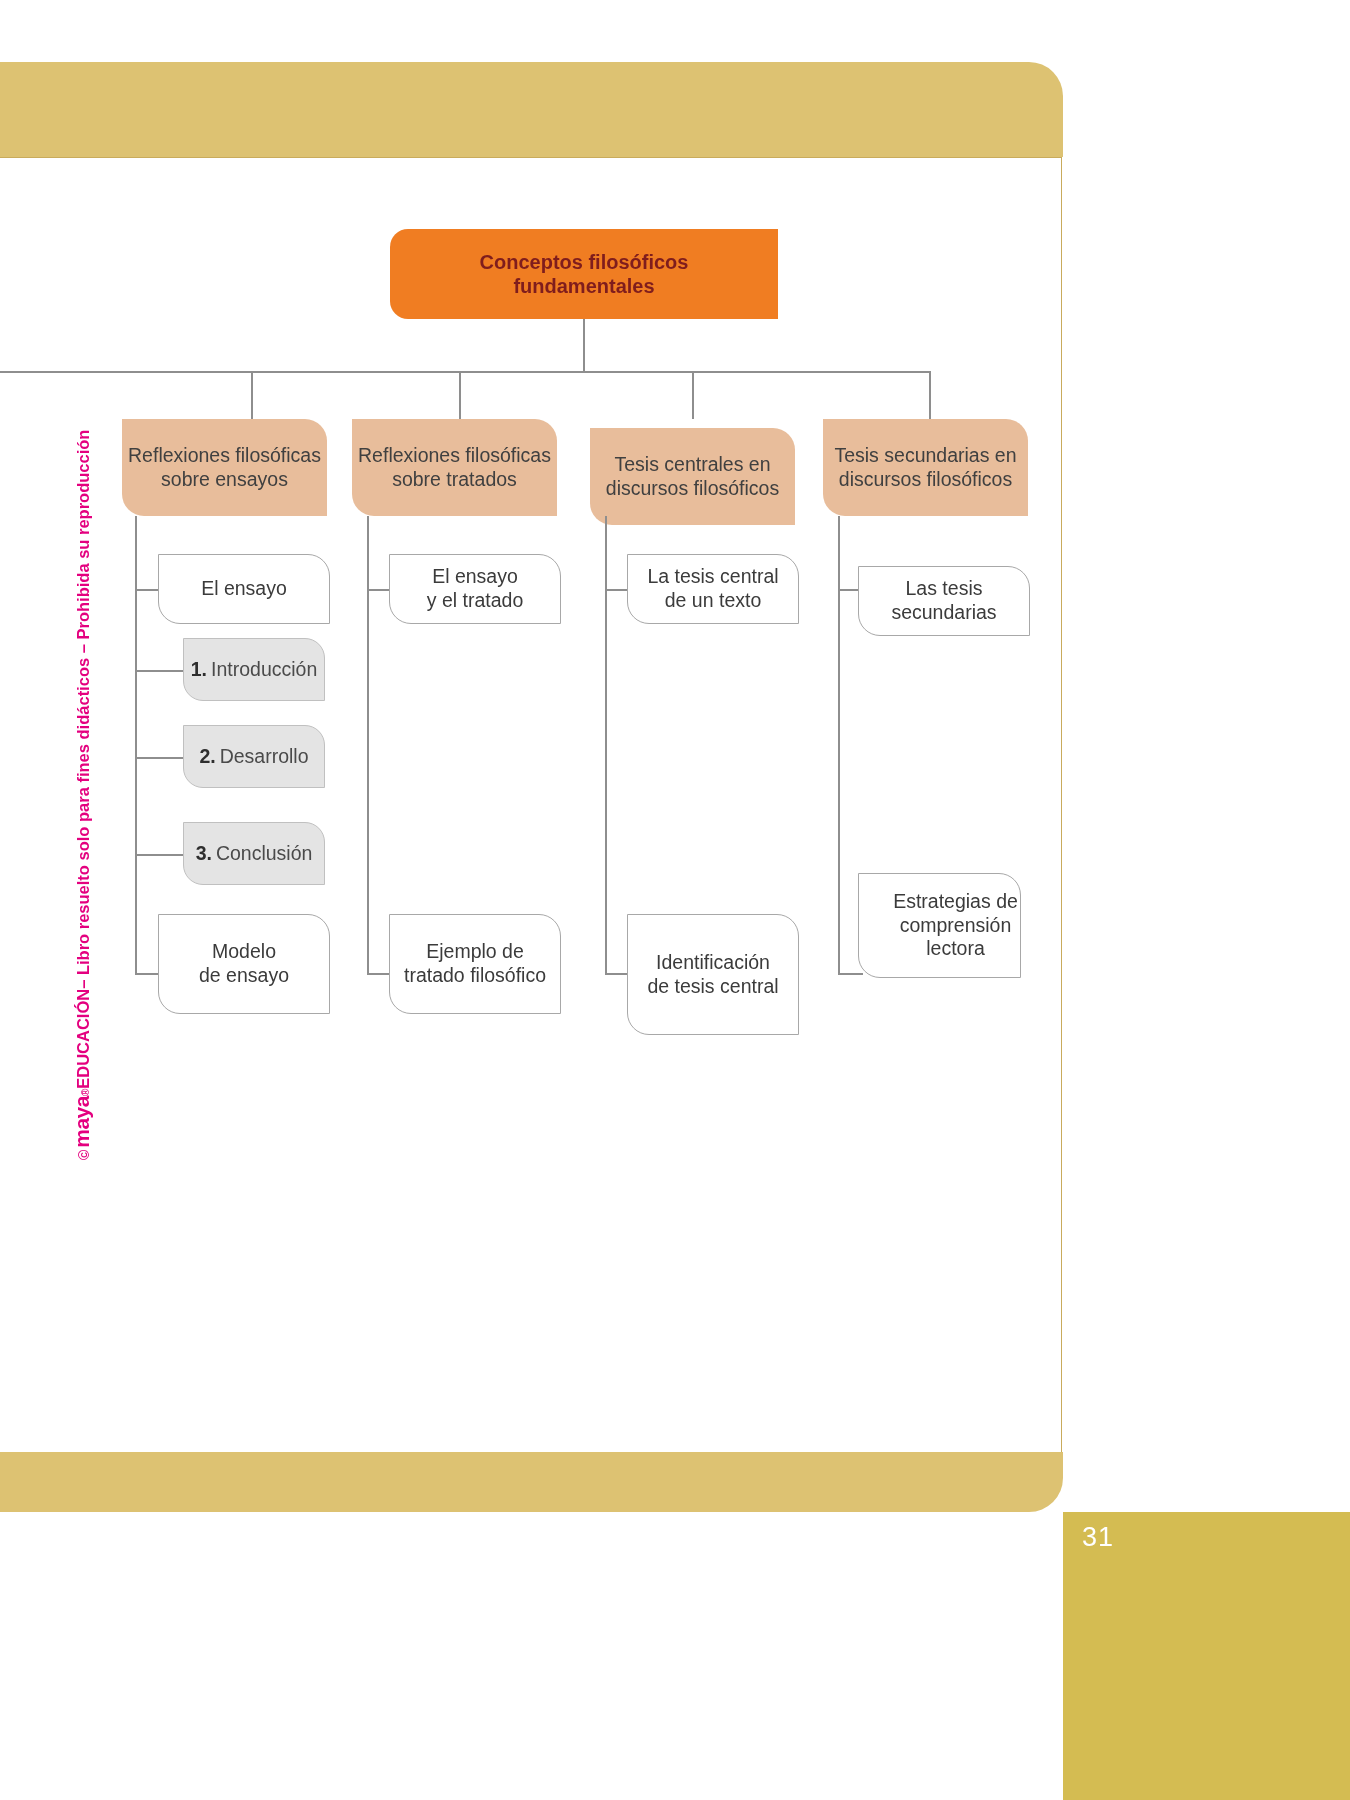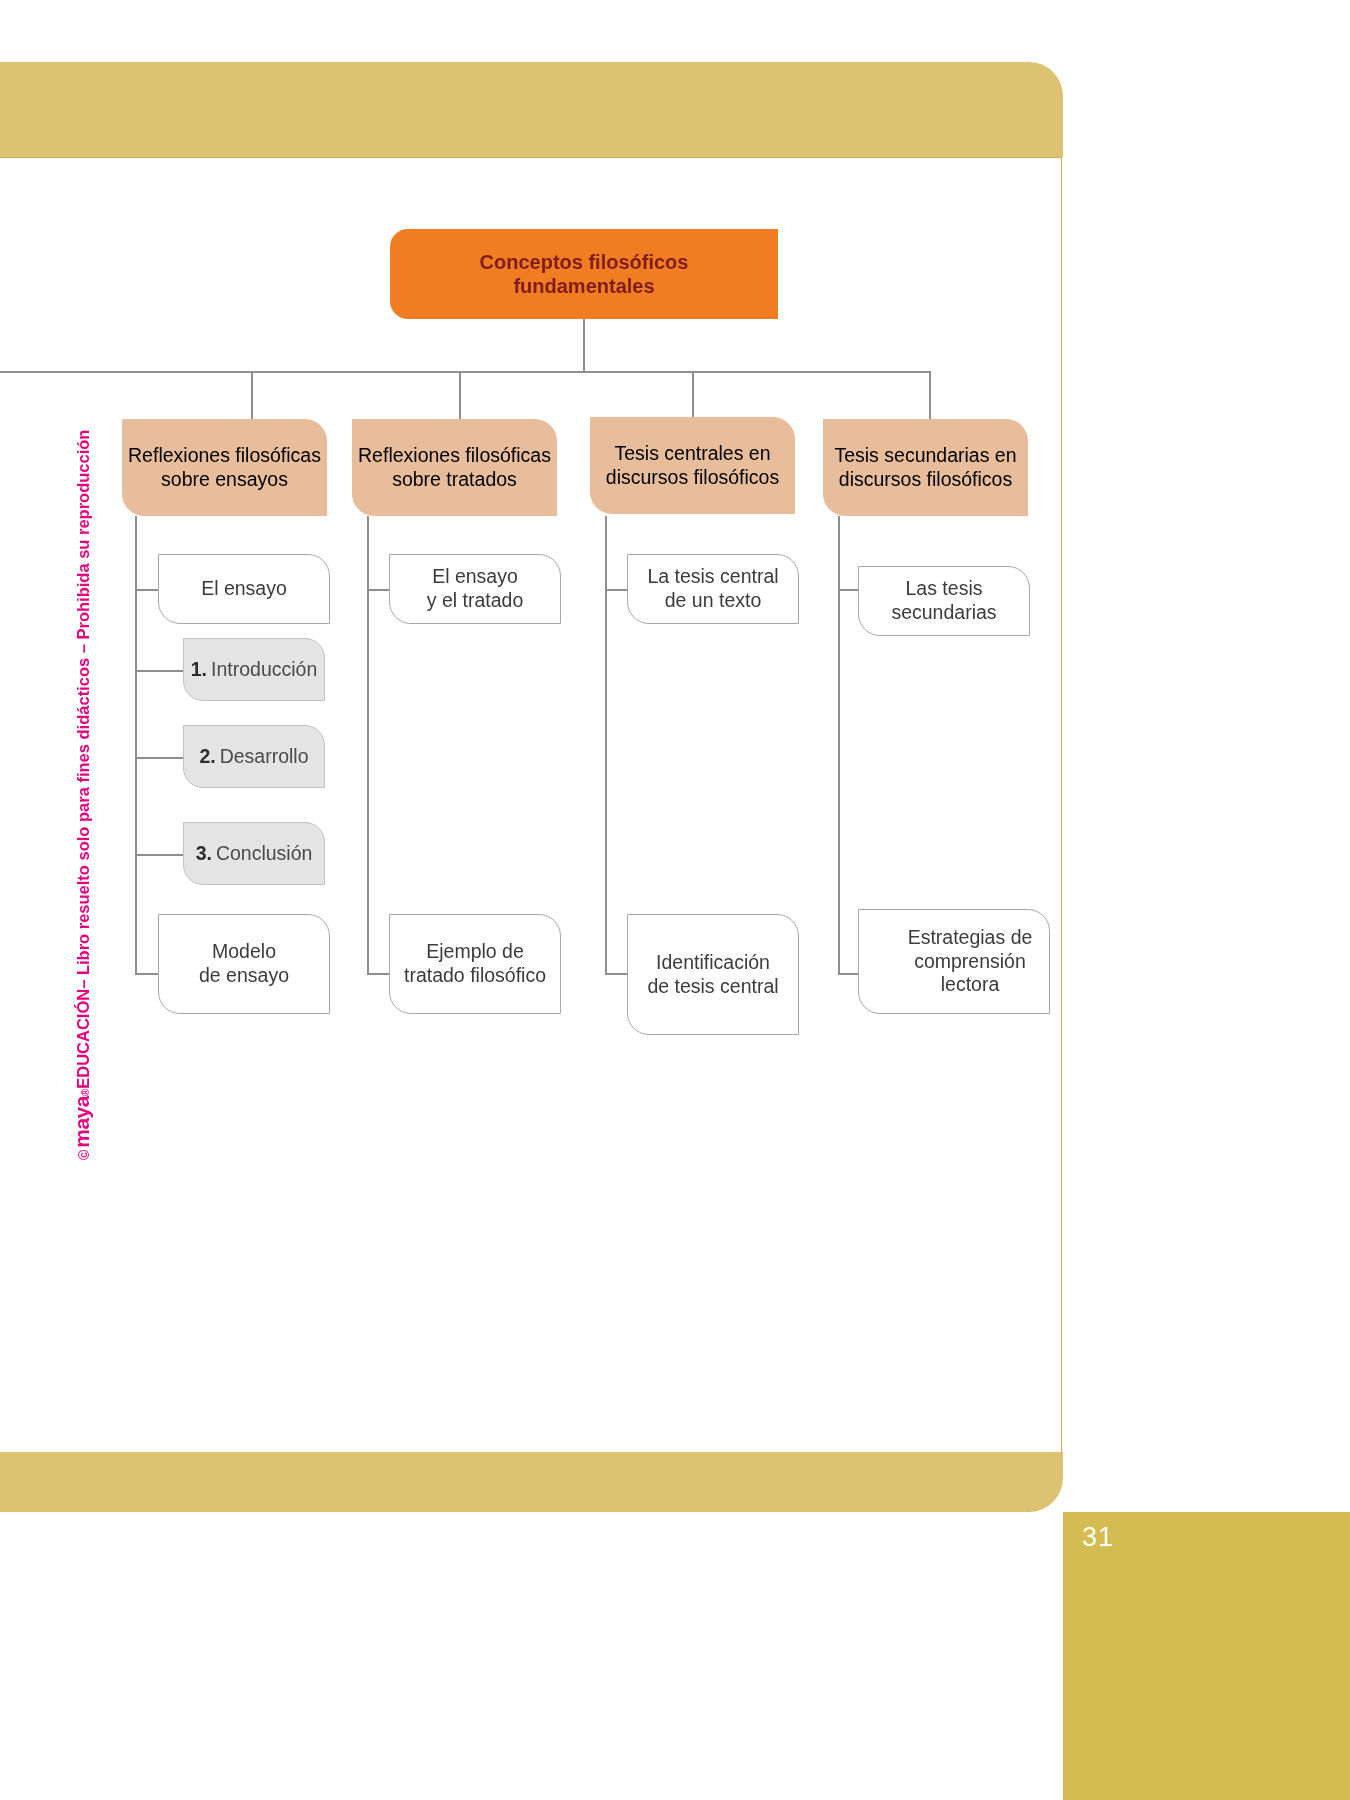--- a/index.html
+++ b/index.html
@@ -67,21 +67,21 @@
     text-align:center;
     line-height:1.22;
   }
   .node-root{
     background:#f07d22;color:#7f1d1d;
     font-size:20px;font-weight:bold;
     border-top-left-radius:18px;
     border-bottom-left-radius:18px;
   }
   .node-l2{
-    background:#e8bd9b;color:#000000;
+    background:#e8bd9b;color:#404040;
     font-size:19.5px;
     border-top-right-radius:22px;
     border-bottom-left-radius:22px;
   }
   .node-leaf{
     background:#ffffff;color:#3b3b3b;
     font-size:19.5px;
     border:1.4px solid #a8a8a8;
     border-top-right-radius:22px;
     border-bottom-left-radius:22px;
@@ -126,21 +126,21 @@
 
   <div class="line hline" style="left:0px;top:214px;width:930px;height:1.6px;"></div>
 
   <div class="line vline" style="left:251px;top:214px;width:1.6px;height:48px;"></div>
   <div class="line vline" style="left:459px;top:214px;width:1.6px;height:48px;"></div>
   <div class="line vline" style="left:692px;top:214px;width:1.6px;height:48px;"></div>
   <div class="line vline" style="left:929px;top:214px;width:1.6px;height:48px;"></div>
 
   <div class="node node-l2" style="left:122px;top:262px;width:205px;height:97px;">Reflexiones filosóficas<br>sobre ensayos</div>
   <div class="node node-l2" style="left:352px;top:262px;width:205px;height:97px;">Reflexiones filosóficas<br>sobre tratados</div>
-  <div class="node node-l2" style="left:590px;top:260px;width:205px;height:97px;">Tesis centrales en<br>discursos filosóficos</div>
+  <div class="node node-l2" style="left:590px;top:271px;width:205px;height:97px;">Tesis centrales en<br>discursos filosóficos</div>
   <div class="node node-l2" style="left:823px;top:262px;width:205px;height:97px;">Tesis secundarias en<br>discursos filosóficos</div>
 
   <div class="line vline" style="left:135px;top:359px;width:1.6px;height:458px;"></div>
   <div class="line hline" style="left:135px;top:432px;width:25px;height:1.6px;"></div>
   <div class="line hline" style="left:135px;top:513px;width:50px;height:1.6px;"></div>
   <div class="line hline" style="left:135px;top:600px;width:50px;height:1.6px;"></div>
   <div class="line hline" style="left:135px;top:697px;width:50px;height:1.6px;"></div>
   <div class="line hline" style="left:135px;top:816px;width:25px;height:1.6px;"></div>
 
   <div class="node node-leaf" style="left:158px;top:397px;width:172px;height:70px;">El ensayo</div>
@@ -172,15 +172,15 @@
   <div class="line hline" style="left:605px;top:816px;width:25px;height:1.6px;"></div>
 
   <div class="node node-leaf" style="left:627px;top:397px;width:172px;height:70px;">La tesis central<br>de un texto</div>
   <div class="node node-leaf" style="left:627px;top:757px;width:172px;height:121px;">Identificación<br>de tesis central</div>
 
   <div class="line vline" style="left:838px;top:359px;width:1.6px;height:458px;"></div>
   <div class="line hline" style="left:838px;top:432px;width:25px;height:1.6px;"></div>
   <div class="line hline" style="left:838px;top:816px;width:25px;height:1.6px;"></div>
 
   <div class="node node-leaf" style="left:858px;top:397px;width:172px;height:70px;margin-top:12px;">Las tesis<br>secundarias</div>
-  <div class="node node-leaf" style="left:858px;top:752px;width:192px;height:105px;padding-left:32px;">Estrategias de<br>comprensión<br>lectora</div>
+  <div class="node node-leaf" style="left:858px;top:716px;width:163px;height:105px;padding-left:32px;">Estrategias de<br>comprensión<br>lectora</div>
 
 </div>
 
 </body></html>

